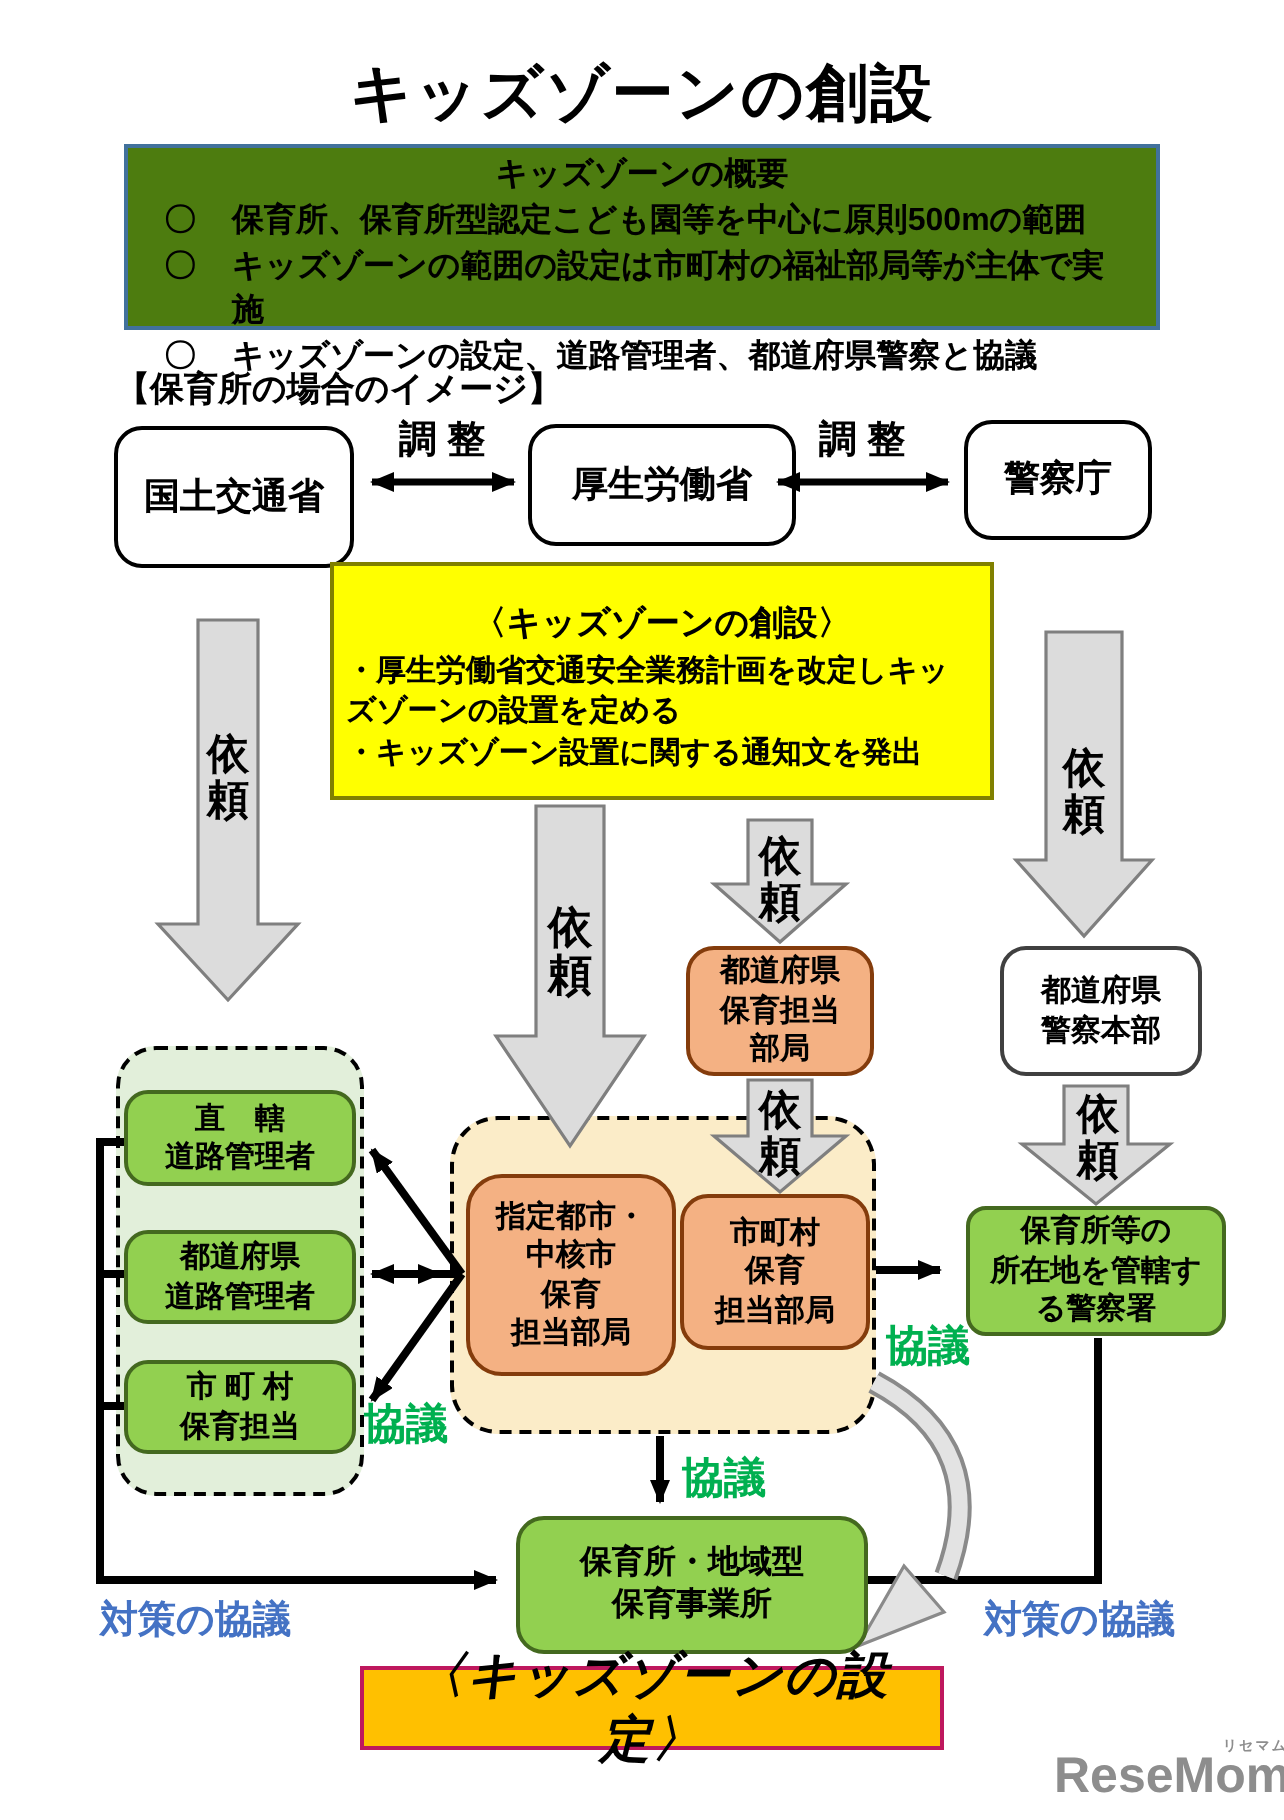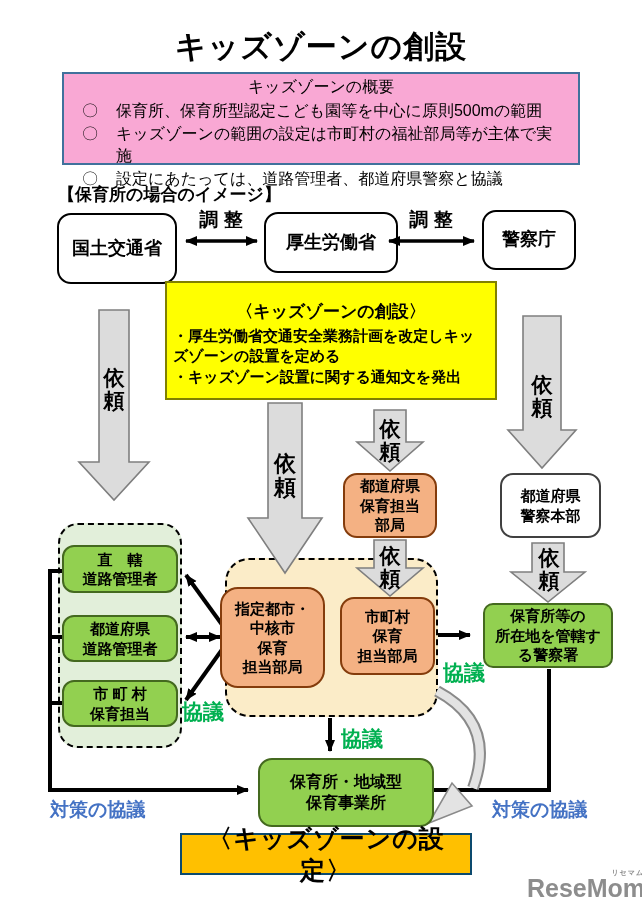--- a/index.html
+++ b/index.html
@@ -2,39 +2,39 @@
 <html><head>
 <meta charset="utf-8">
 <style>
   html,body{margin:0;padding:0;background:#fff;}
   #stage{position:relative;width:642px;height:910px;background:#ffffff;overflow:hidden;
          font-family:"Liberation Sans",sans-serif;color:#000;}
   .abs{position:absolute;box-sizing:border-box;}
   .title{width:642px;text-align:center;font-size:31px;font-weight:600;letter-spacing:1px;}
   .box{position:absolute;box-sizing:border-box;display:flex;align-items:center;justify-content:center;
        text-align:center;white-space:pre-line;font-weight:bold;line-height:1.3;}
-  .overview{background:#f9a8d4;border:2px solid #41719C;padding:3px 10px 4px 10px;font-weight:400;}
+  .overview{background:#4d7c0f;border:2px solid #41719C;padding:3px 10px 4px 10px;font-weight:700;}
   .ovtitle{text-align:center;font-size:16px;margin-bottom:2px;}
   .ovrow{display:flex;font-size:16px;line-height:1.42;}
   .ovrow .mk{width:34px;text-align:left;padding-left:8px;flex:none;}
   .seclabel{font-size:17px;font-weight:bold;}
   .ministry{background:#fff;border:2px solid #000;border-radius:14px;font-size:18px;}
   .coord{position:absolute;font-size:19px;font-weight:bold;text-align:center;}
   .yellowbox{background:#FFFF00;border:2px solid #808000;padding:15px 6px;font-weight:bold;}
   .ybtitle{text-align:center;font-size:17px;margin:2px 0 3px 0;}
   .ybline{font-size:15px;line-height:1.35;text-align:left;}
   .vlabel{position:absolute;font-weight:bold;text-align:center;word-break:break-all;
           line-height:1.08;z-index:6;}
   .orangebox{background:#F4B183;border:2px solid #843C0C;border-radius:14px;font-size:15px;}
   .whitebox{background:#fff;border:2px solid #404040;border-radius:13px;font-size:15px;}
   .greenbox{background:#92D050;border:2px solid #44691f;border-radius:12px;font-size:16px;}
   .dashzone{position:absolute;box-sizing:border-box;border:2px dashed #000;}
   .consult{position:absolute;color:#00B050;font-weight:bold;font-size:21px;z-index:7;}
   .measures{position:absolute;color:#4472C4;font-weight:bold;font-size:19px;z-index:7;}
-  .setting{background:#FFC000;border:2px solid #0c4a6e;font-size:25px;font-weight:bold;letter-spacing:1px;}
+  .setting{background:#FFC000;border:2px solid #be185d;font-size:25px;font-weight:bold;letter-spacing:1px;font-style:italic;}
   svg.layer{position:absolute;left:0;top:0;z-index:5;}
   .under{z-index:2;} .mid{z-index:6;}
   .logo{position:absolute;color:#8D8D8D;font-weight:bold;font-size:25px;letter-spacing:0px;z-index:8;}
   .logo .ruby{position:absolute;top:-6px;right:8px;font-size:7px;font-weight:bold;color:#8D8D8D;letter-spacing:1px;}
 </style>
 </head>
 <body>
 
 <div id="stage">
 
@@ -45,21 +45,21 @@
     <div class="ovrow">
       <span class="mk">〇</span>
       <span>保育所、保育所型認定こども園等を中心に原則500mの範囲</span>
     </div>
     <div class="ovrow">
       <span class="mk">〇</span>
       <span>キッズゾーンの範囲の設定は市町村の福祉部局等が主体で実施</span>
     </div>
     <div class="ovrow">
       <span class="mk">〇</span>
-      <span>設定にあたっては、道路管理者、都道府県警察と協議</span>
+      <span>キッズゾーンの設定、道路管理者、都道府県警察と協議</span>
     </div>
   </div>
 
   <div class="abs seclabel" style="left:58px;top:183px;">【保育所の場合のイメージ】</div>
 
   <div class="dashzone under" style="left:58px;top:523px;width:124px;height:225px;border-radius:20px;background:#E2EFDA;"></div>
   <div class="dashzone under" style="left:225px;top:558px;width:213px;height:159px;border-radius:24px;background:#FBECC8;"></div>
 
   <svg class="layer" width="642" height="910" viewBox="0 0 642 910">
     <defs>
@@ -121,21 +121,21 @@
   <div class="vlabel" style="left:378px;top:418px;width:24px;font-size:21px;">依頼</div>
   <div class="vlabel" style="left:378px;top:545px;width:24px;font-size:21px;">依頼</div>
   <div class="vlabel" style="left:537px;top:547px;width:24px;font-size:21px;">依頼</div>
 
   <div class="box orangebox mid" style="left:343px;top:473px;width:94px;height:65px;">都道府県
 保育担当
 部局</div>
   <div class="box whitebox mid" style="left:500px;top:473px;width:101px;height:65px;">都道府県
 警察本部</div>
 
-  <div class="box orangebox mid" style="left:220px;top:587px;width:105px;height:101px;border-radius:18px;">指定都市・
+  <div class="box orangebox mid" style="left:233px;top:587px;width:105px;height:101px;border-radius:18px;">指定都市・
 中核市
 保育
 担当部局</div>
   <div class="box orangebox mid" style="left:340px;top:597px;width:95px;height:78px;">市町村
 保育
 担当部局</div>
 
   <div class="box greenbox mid" style="left:62px;top:545px;width:116px;height:48px;font-size:15px;">直　轄
 道路管理者</div>
   <div class="box greenbox mid" style="left:62px;top:615px;width:116px;height:47px;font-size:15px;">都道府県

